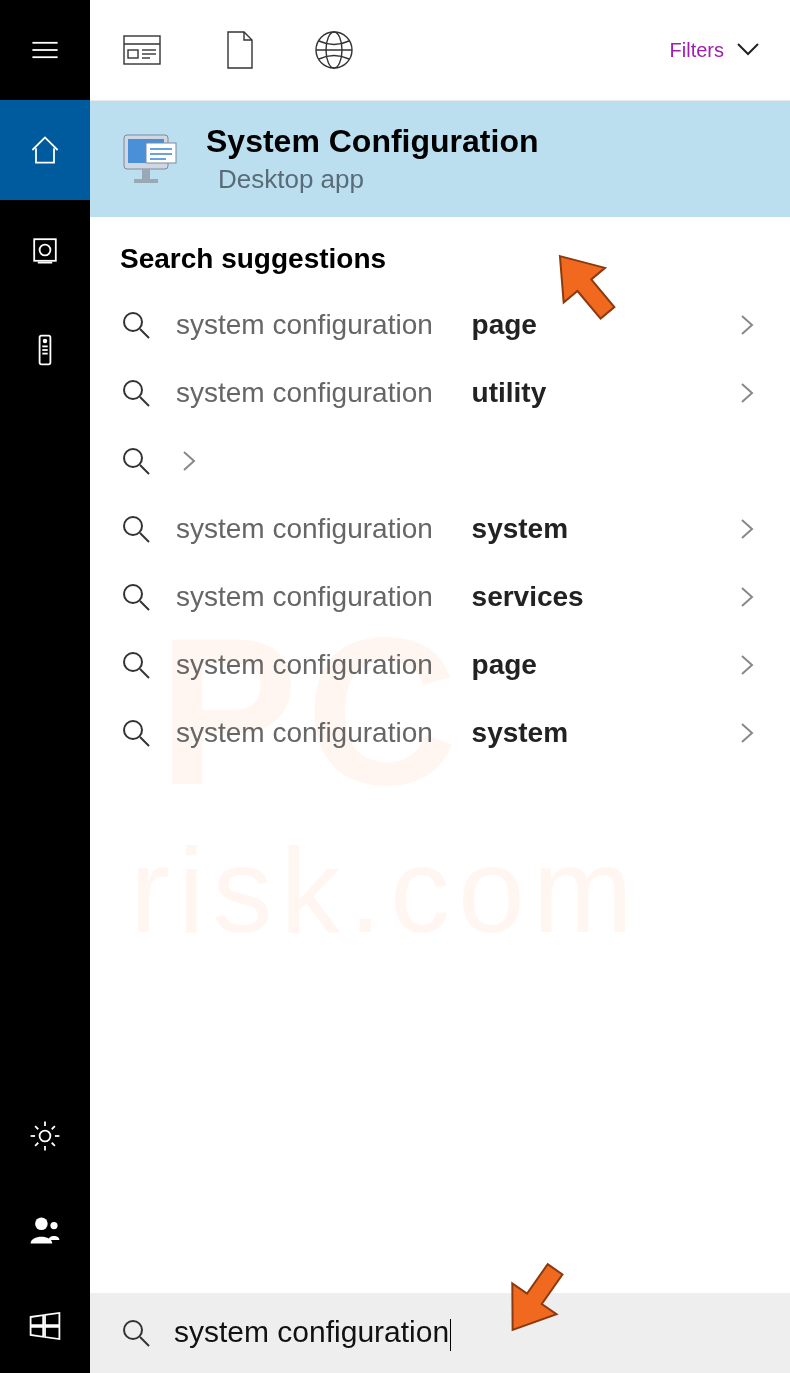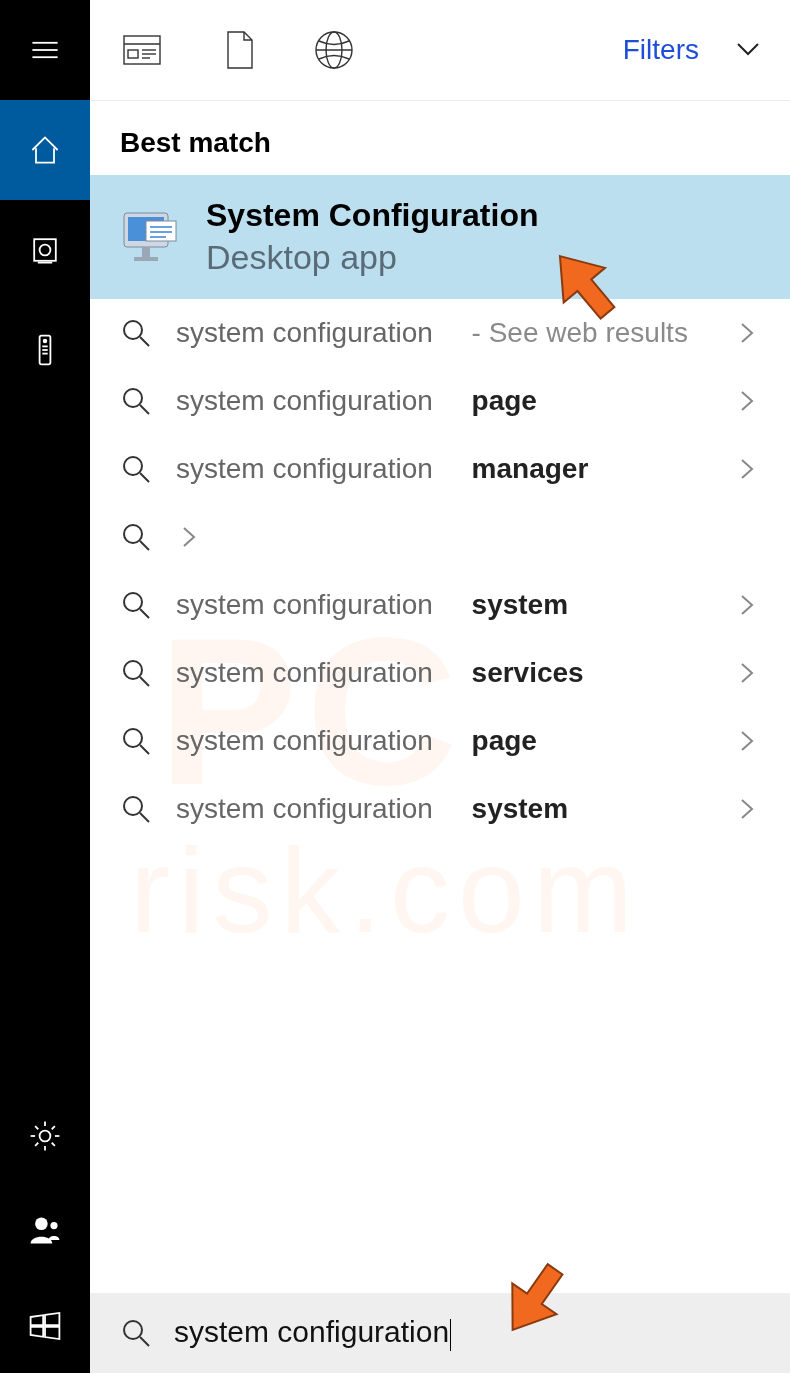--- a/index.html
+++ b/index.html
@@ -10,29 +10,29 @@
   .rail .tile{width:100%;height:100px;display:flex;align-items:center;justify-content:center;}
   .rail .active{background:#005a9e;}
   .rail svg{width:36px;height:36px;stroke:#fff;fill:none;stroke-width:2;}
   .rail .spacer{flex:1;}
   .rail .bottom .tile{height:95px;}
   
   .main{flex:1;display:flex;flex-direction:column;}
   .topbar{height:100px;display:flex;align-items:center;padding:0 28px;border-bottom:1px solid #eaeaea;}
   .topbar .topicon{width:48px;height:48px;display:flex;align-items:center;justify-content:center;margin-right:48px;}
   .topbar .topicon svg{width:44px;height:44px;stroke:#333;fill:none;stroke-width:1.4;}
-  .topbar .filters{margin-left:auto;display:flex;align-items:center;font-size:28px;color:#1d4ed8;gap:25px;}
+  .topbar .filters{margin-left:auto;display:flex;align-items:center;font-size:20px;color:#a21caf;}
   .topbar .filters svg{width:28px;height:28px;margin-left:10px;stroke:#222;fill:none;stroke-width:2;}
   .results{flex:1;overflow:hidden;position:relative;}
   .section-title{font-size:28px;font-weight:700;padding:26px 0 16px 30px;}
   .best{background:#bcdff0;padding:22px 30px;display:flex;align-items:center;position:relative;}
   .best .thumb{width:60px;height:60px;margin-right:26px;position:relative;}
   .best .thumb .monitor{position:absolute;inset:0;}
   .best .name{font-size:32px;font-weight:600;}
-  .best .sub{font-size:34px;color:#5a6b78;margin-top:4px;}
+  .best .sub{font-size:26px;color:#5a6b78;margin-top:4px;margin-left:12px;}
   .sugg{display:flex;align-items:center;padding:18px 30px;font-size:28px;color:#222;position:relative;}
   .sugg .mag{width:32px;height:32px;margin-right:24px;}
   .sugg .mag svg{width:32px;height:32px;stroke:#333;fill:none;stroke-width:2;}
   .sugg .text{flex:1;}
   .sugg .text .pre{color:#666;}
   .sugg .text .bold{font-weight:700;color:#222;margin-left:31px;}
   .sugg .hint{color:#8a8a8a;}
   .sugg .chev{width:26px;height:26px;}
   .sugg .chev svg{width:26px;height:26px;stroke:#888;fill:none;stroke-width:2;}
   
@@ -152,84 +152,68 @@
         <svg viewBox="0 0 28 28">
             <polyline points="4,8 14,18 24,8"></polyline>
           </svg>
       </div>
     </div>
 
     <div class="results">
       <div class="watermark">PC</div>
       <div class="watermark2">risk.com</div>
 
-      <div class="section-title">Best match</div>
 
       <div class="best">
         <div class="thumb">
           <svg class="monitor" viewBox="0 0 60 60">
             <rect x="4" y="6" width="44" height="34" rx="3" fill="#cfd8e2" stroke="#7a8aa0" stroke-width="1"></rect>
             <rect x="8" y="10" width="36" height="24" fill="#4a90d9"></rect>
             <rect x="22" y="40" width="8" height="10" fill="#9aa7b5"></rect>
             <rect x="14" y="50" width="24" height="4" fill="#9aa7b5"></rect>
             <rect x="26" y="14" width="30" height="20" fill="#fff" stroke="#7a8aa0"></rect>
             <line x1="30" y1="20" x2="52" y2="20" stroke="#6aa2e0" stroke-width="2"></line>
             <line x1="30" y1="25" x2="52" y2="25" stroke="#6aa2e0" stroke-width="2"></line>
             <line x1="30" y1="30" x2="46" y2="30" stroke="#6aa2e0" stroke-width="2"></line>
           </svg>
         </div>
         <div>
           <div class="name">System Configuration</div>
           <div class="sub">Desktop app</div>
         </div>
       </div>
 
+      <div class="section-title">Search suggestions</div>
 
       <div id="suggestion-list">
           <div class="sugg">
     <div class="mag">
       <svg viewBox="0 0 32 32">
                 <circle cx="13" cy="13" r="9"></circle>
                 <line x1="20" y1="20" x2="29" y2="29"></line>
               </svg>
     </div>
     <div class="text">
-      <span class="pre">system configuration</span><span class="bold"></span><span class="hint"> - See web results</span>
-    </div>
-    <div class="chev">
-      <svg viewBox="0 0 26 26">
-                <polyline points="8,4 18,13 8,22"></polyline>
-              </svg>
-    </div>
-          </div>
-          <div class="sugg">
-    <div class="mag">
-      <svg viewBox="0 0 32 32">
-                <circle cx="13" cy="13" r="9"></circle>
-                <line x1="20" y1="20" x2="29" y2="29"></line>
-              </svg>
-    </div>
-    <div class="text">
       <span class="pre">system configuration </span><span class="bold">page</span><span class="hint"></span>
     </div>
     <div class="chev">
       <svg viewBox="0 0 26 26">
                 <polyline points="8,4 18,13 8,22"></polyline>
               </svg>
     </div>
           </div>
           <div class="sugg">
     <div class="mag">
       <svg viewBox="0 0 32 32">
                 <circle cx="13" cy="13" r="9"></circle>
                 <line x1="20" y1="20" x2="29" y2="29"></line>
               </svg>
     </div>
     <div class="text">
-      <span class="pre">system configuration </span><span class="bold">manager</span><span class="hint"></span>
+      <span class="pre">system configuration </span><span class="bold">utility</span><span class="hint"></span>
     </div>
     <div class="chev">
       <svg viewBox="0 0 26 26">
                 <polyline points="8,4 18,13 8,22"></polyline>
               </svg>
     </div>
           </div>
           <div class="sugg">
     <div class="mag">
       <svg viewBox="0 0 32 32">

